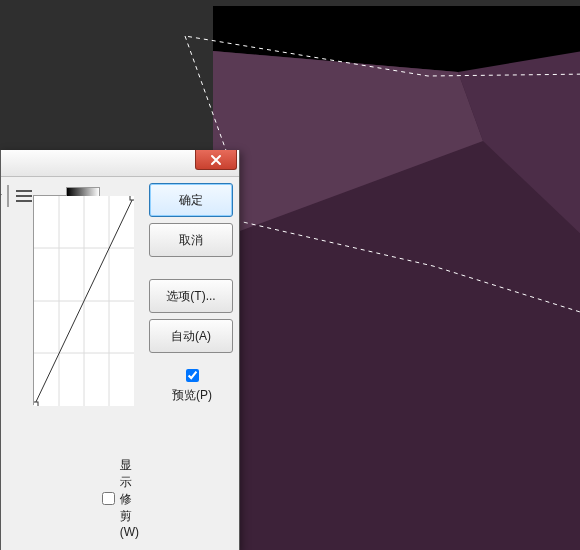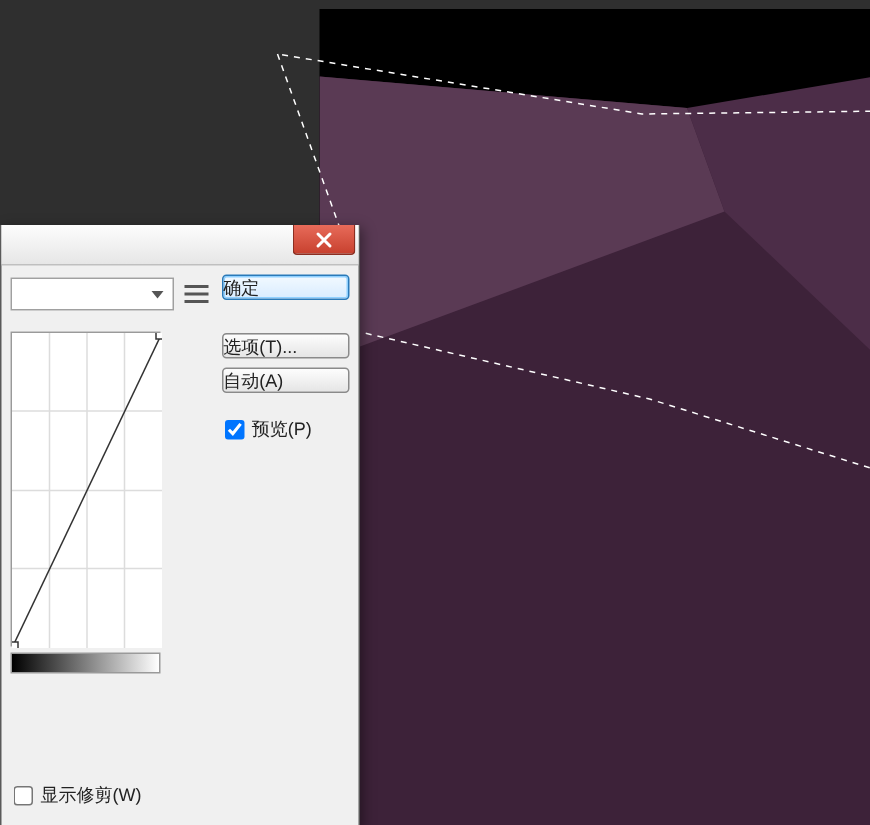--- a/index.html
+++ b/index.html
@@ -69,21 +69,21 @@
   .dialog-body {
     display: flex;
     height: calc(100% - 27px);
     padding: 6px 6px 6px 0;
   }
 
   .left-pane {
     width: 140px;
     padding-left: 6px;
     display: flex;
-    flex-direction: column;
+    flex-direction: row;
   }
   .toprow {
     display: flex;
     align-items: center;
     gap: 6px;
     height: 26px;
   }
   .dd {
     flex: 1;
     height: 22px;
@@ -138,45 +138,46 @@
   .show-clip input { width: 13px; height: 13px; }
 
   .btn-col {
     width: 86px;
     margin-left: 8px;
     display: flex;
     flex-direction: column;
     gap: 6px;
   }
   .btn {
-    height: 17px;
+    height: 34px;
     border: 1px solid #8a8a8a;
     border-radius: 3px;
     background: linear-gradient(#fdfdfd,#e5e5e5);
     font-size: 12px;
     color: #222;
     cursor: pointer;
-    text-align: left;
+    text-align: center;
   }
   .btn.primary {
     border-color: #2a7ab9;
     box-shadow: 0 0 0 1px #8fd0ff inset;
     background: linear-gradient(#f2f9ff,#d8ecff);
   }
   .btn.disabled {
     color: #9a9a9a;
     cursor: default;
   }
   .btn-gap { height: 10px; }
   .preview-row {
     display: flex; align-items: center;
     gap: 5px;
     margin-top: 10px;
     padding-left: 2px;
     color: #222;
+    flex-direction: column;
   }
   .preview-row input { width: 13px; height: 13px; }
 </style>
 </head>
 <body>
 
 <div class="canvas-wrap">
   <svg class="purple-poly" width="370" height="546">
 
     <polygon points="0,45 245,66 370,115 370,546 0,546" fill="#3d2239"></polygon>
@@ -233,20 +234,21 @@
       <div class="gradbar"></div>
 
       <label class="show-clip">
         <input type="checkbox" style="">
         <span>显示修剪(W)</span>
       </label>
     </div>
 
     <div class="btn-col">
       <button class="btn primary">确定</button>
+      <button class="btn">取消</button>
       <div class="btn-gap"></div>
       <button class="btn">选项(T)...</button>
       <button class="btn">自动(A)</button>
       <label class="preview-row">
         <input type="checkbox" checked="" style="">
         <span>预览(P)</span>
       </label>
     </div>
 
   </div>

